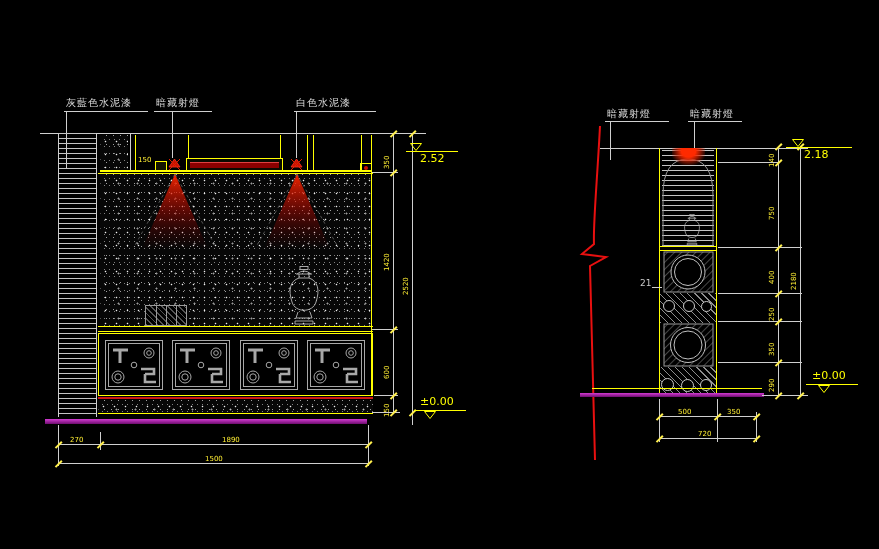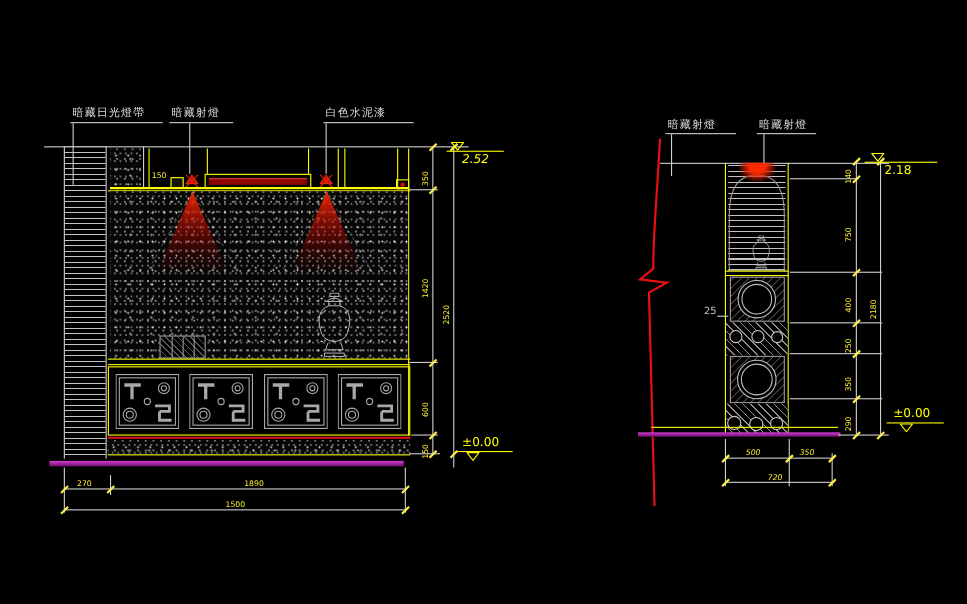--- a/index.html
+++ b/index.html
@@ -31,21 +31,21 @@
 </style>
 </head>
 <body>
 
 <div id="canvas">
 
   <div class="ab" style="inset:0;">
 
     <div class="hl" style="left:40px;top:133px;width:386px;"></div>
 
-    <div class="cn" style="left:66px;top:97px;">暗藏日光燈帶</div>
+    <div class="cn" style="left:66px;top:97px;">灰藍色水泥漆</div>
     <div class="hl" style="left:64px;top:111px;width:84px;"></div>
     <div class="vl" style="left:66px;top:112px;height:56px;"></div>
 
     <div class="cn" style="left:156px;top:97px;">暗藏射燈</div>
     <div class="hl" style="left:154px;top:111px;width:58px;"></div>
     <div class="vl" style="left:172px;top:112px;height:46px;"></div>
 
     <div class="cn" style="left:296px;top:97px;">白色水泥漆</div>
     <div class="hl" style="left:294px;top:111px;width:82px;"></div>
     <div class="vl" style="left:296px;top:112px;height:46px;"></div>
@@ -208,21 +208,21 @@
       <div class="tick" style="left:389px;top:395px;"></div>
       <div class="tick" style="left:389px;top:412px;"></div>
       <div class="tick" style="left:408px;top:133px;"></div>
       <div class="tick" style="left:408px;top:412px;"></div>
       <div class="dim vdim" style="left:391px;top:162px;">350</div>
       <div class="dim vdim" style="left:391px;top:264px;">1420</div>
       <div class="dim vdim" style="left:391px;top:372px;">600</div>
       <div class="dim vdim" style="left:391px;top:410px;">150</div>
       <div class="dim vdim" style="left:410px;top:288px;">2520</div>
 
-      <div class="ab" style="left:406px;top:128px;width:56px;height:24px;font-style:italic;">
+      <div class="ab" style="left:406px;top:142px;width:56px;height:24px;">
         <svg class="ab" style="left:4px;top:1px;" width="12" height="8">
             <polygon points="0.5,0.5 11.5,0.5 6,7.5" fill="none" stroke="#ffff00"></polygon>
           </svg>
         <div class="yhl" style="left:0;top:9px;width:52px;"></div>
         <div class="lvltxt" style="left:14px;top:11px;">2.52</div>
       </div>
       <div class="ab" style="left:414px;top:396px;width:56px;height:26px;">
         <div class="lvltxt" style="left:6px;top:0;">±0.00</div>
         <div class="yhl" style="left:0;top:14px;width:52px;"></div>
         <svg class="ab" style="left:10px;top:15px;" width="12" height="8">
@@ -314,21 +314,21 @@
         <circle cx="27" cy="22" r="17.5" fill="#000" stroke="#c0c0c0"></circle>
         <circle cx="27" cy="22" r="14" fill="none" stroke="#c0c0c0"></circle>
       </svg>
 
       <div class="ab hatch" style="left:660px;top:367px;width:56px;height:28px;"></div>
       <div class="bcirc" style="left:661px;top:378px;width:13px;height:13px;"></div>
       <div class="bcirc" style="left:681px;top:379px;width:13px;height:13px;"></div>
       <div class="bcirc" style="left:700px;top:379px;width:12px;height:12px;"></div>
     </div>
 
-    <div class="ab" style="left:640px;top:278px;color:#c9c9c9;font-size:9px;">25</div>
+    <div class="ab" style="left:640px;top:278px;color:#c9c9c9;font-size:9px;">21</div>
     <div class="hl" style="left:652px;top:287px;width:10px;"></div>
 
     <div class="yhl" style="left:592px;top:388px;width:170px;"></div>
     <div class="ab" style="left:580px;top:393px;width:184px;height:4px;background:linear-gradient(#d23bd2,#6e0d6e);"></div>
 
     <div class="ab" style="inset:0;">
       <div class="hl" style="left:718px;top:162px;width:62px;"></div>
       <div class="hl" style="left:718px;top:247px;width:84px;"></div>
       <div class="hl" style="left:718px;top:293px;width:84px;"></div>
       <div class="hl" style="left:718px;top:321px;width:84px;"></div>
@@ -362,21 +362,21 @@
       </div>
       <div class="ab" style="left:806px;top:370px;width:56px;height:26px;">
         <div class="lvltxt" style="left:6px;top:0;">±0.00</div>
         <div class="yhl" style="left:0;top:14px;width:52px;"></div>
         <svg class="ab" style="left:12px;top:15px;" width="12" height="8">
             <polygon points="0.5,0.5 11.5,0.5 6,7.5" fill="none" stroke="#ffff00"></polygon>
           </svg>
       </div>
     </div>
 
-    <div class="ab" style="inset:0;font-style:italic;">
+    <div class="ab" style="inset:0;">
       <div class="vl" style="left:659px;top:399px;height:43px;"></div>
       <div class="vl" style="left:717px;top:399px;height:43px;"></div>
       <div class="vl" style="left:756px;top:412px;height:30px;"></div>
       <div class="hl" style="left:659px;top:416px;width:97px;"></div>
       <div class="hl" style="left:659px;top:438px;width:97px;"></div>
       <div class="tick" style="left:655px;top:416px;"></div>
       <div class="tick" style="left:713px;top:416px;"></div>
       <div class="tick" style="left:752px;top:416px;"></div>
       <div class="tick" style="left:655px;top:438px;"></div>
       <div class="tick" style="left:752px;top:438px;"></div>

